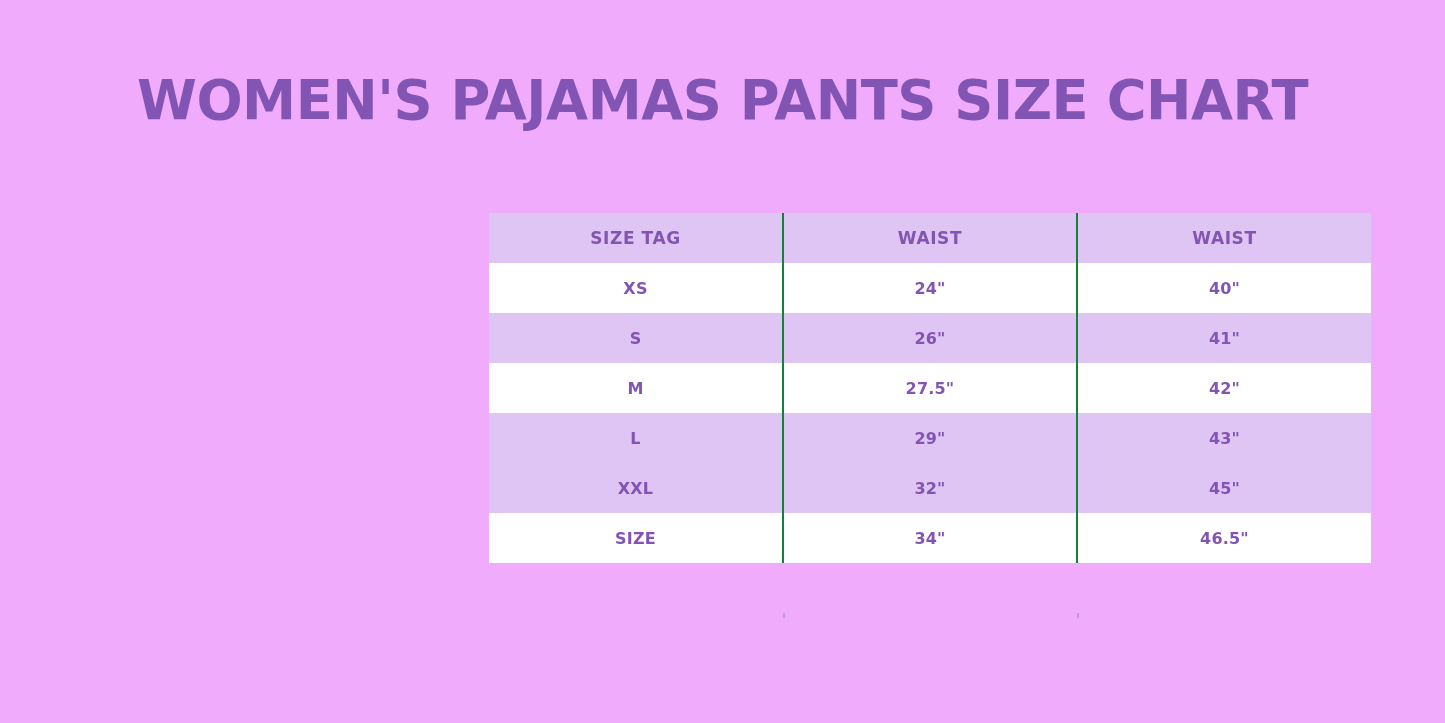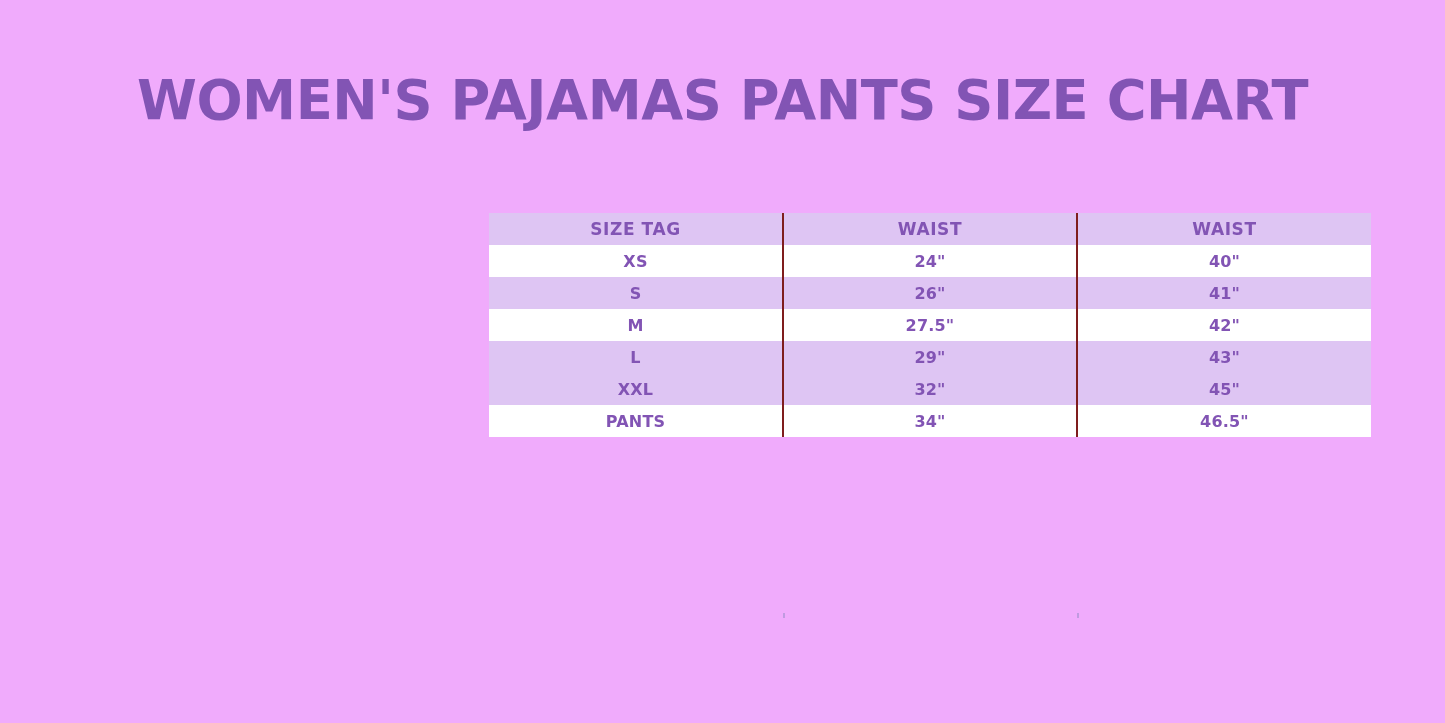--- a/index.html
+++ b/index.html
@@ -52,21 +52,21 @@
     width: 882px;
     table-layout: fixed;
   }
 
   table.size-table col.c-size { width: 294px; }
   table.size-table col.c-waist { width: 294px; }
   table.size-table col.c-height { width: 294px; }
 
   table.size-table th,
   table.size-table td {
-    height: 32px;
+    height: 50px;
     padding: 0;
     text-align: center;
     vertical-align: middle;
     color: #8254b4;
     font-family: "DejaVu Sans", sans-serif;
     font-weight: bold;
     white-space: nowrap;
   }
 
   table.size-table th {
@@ -85,21 +85,21 @@
     background: #dec5f3;
   }
 
   tr.plain td {
     background: #ffffff;
   }
 
   
   table.size-table th.div,
   table.size-table td.div {
-    border-left: 2px solid #7f1d1d;
+    border-left: 2px solid #15803d;
   }
 
   
   .divider-tail {
     position: absolute;
     top: 613px;
     width: 2px;
     height: 5px;
     background: #c09ae0;
   }
@@ -147,21 +147,21 @@
           <td>L</td>
           <td class="div">29"</td>
           <td class="div">43"</td>
         </tr>
         <tr class="band">
           <td>XXL</td>
           <td class="div">32"</td>
           <td class="div">45"</td>
         </tr>
         <tr class="plain">
-          <td>PANTS</td>
+          <td>SIZE</td>
           <td class="div">34"</td>
           <td class="div">46.5"</td>
         </tr>
       </tbody>
     </table>
   </div>
 
   <div class="divider-tail one"></div>
   <div class="divider-tail two"></div>
 

